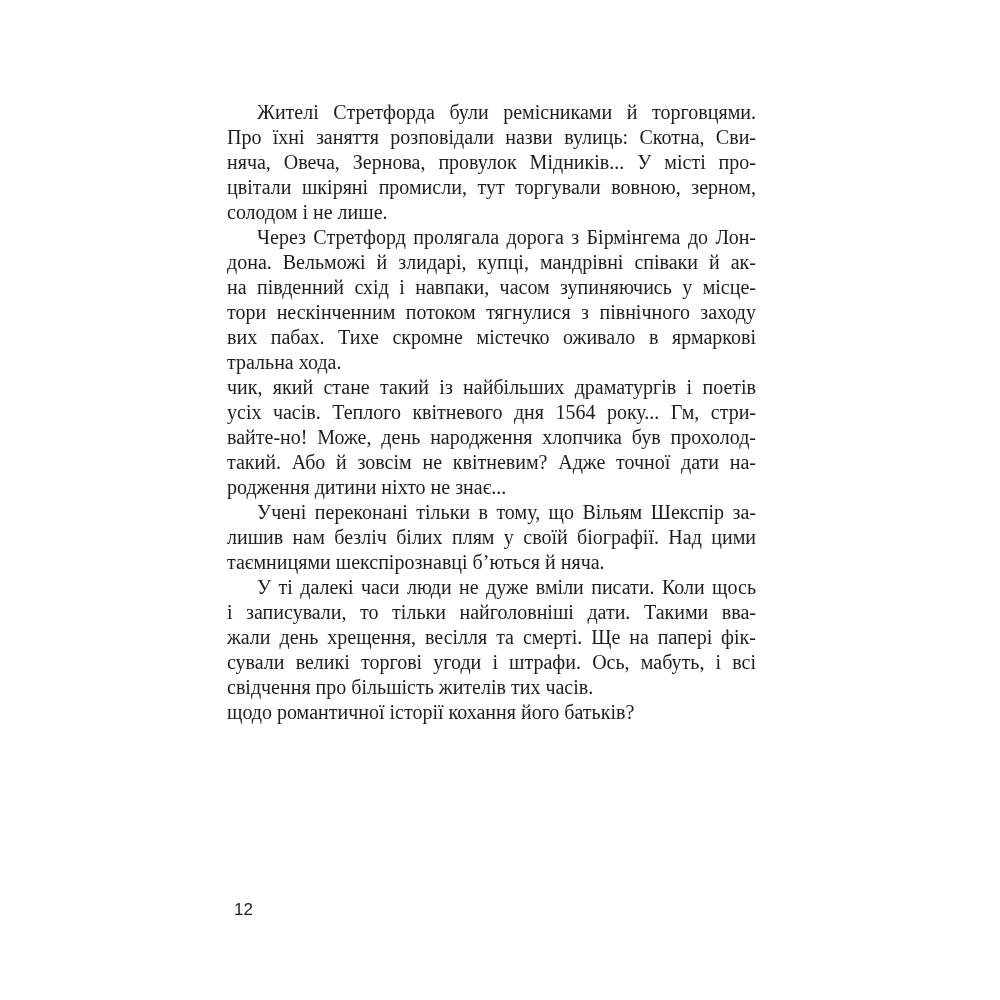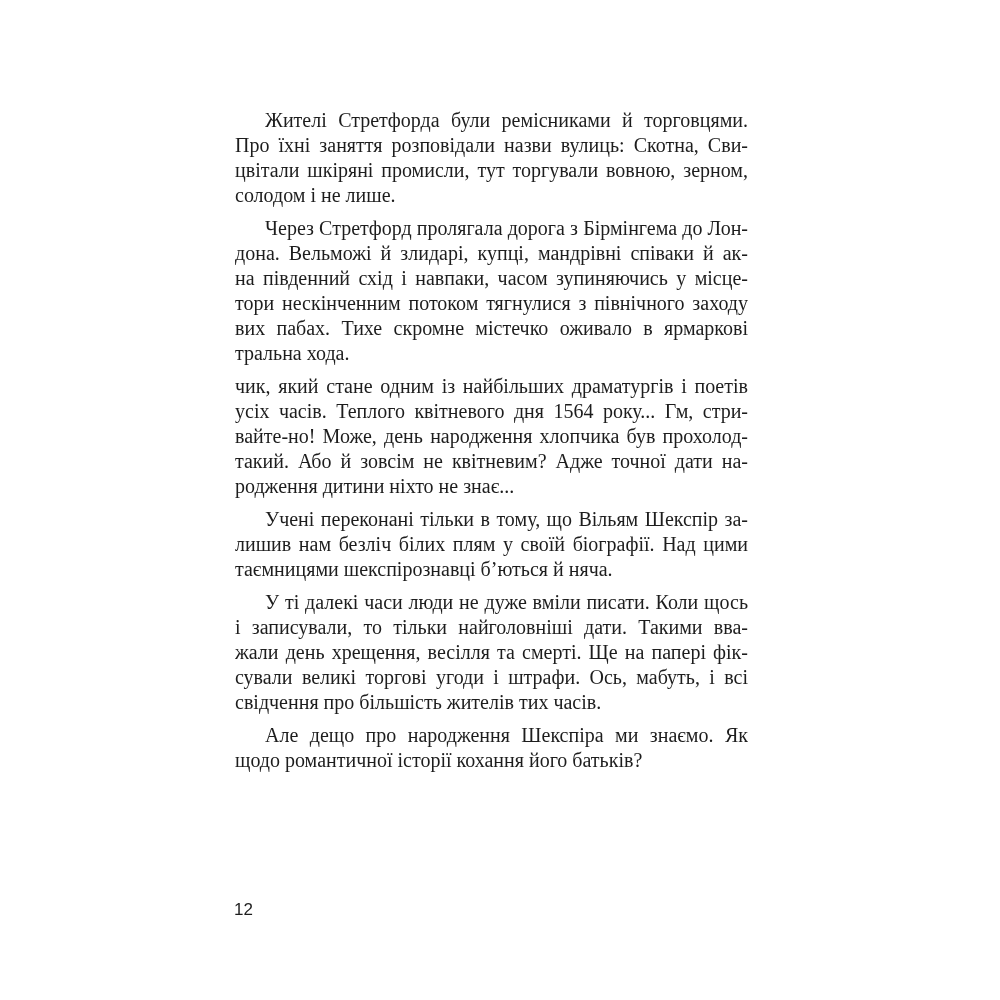--- a/index.html
+++ b/index.html
@@ -22,21 +22,21 @@
   .text-block {
     position: absolute;
     left: 227px;
     top: 100px;
     width: 529px;
     font-size: 20px;
     line-height: 25px;
     color: #1d1d1d;
   }
   .paragraph {
-    margin: 8px;
+    margin: 0;
     padding: 0;
   }
   .line {
     height: 25px;
     overflow: hidden;
     text-align: justify;
     text-align-last: justify;
   }
   .line.first {
     text-indent: 30px;
@@ -55,49 +55,49 @@
   }
 </style>
 </head>
 <body>
 
 <div class="book-page">
   <div class="text-block" id="text-block">
       <div class="paragraph">
         <div class="line first">Жителі Стретфорда були ремісниками й торговцями.</div>
         <div class="line">Про їхні заняття розповідали назви вулиць: Скотна, Сви-</div>
+        <div class="line">няча, Овеча, Зернова, провулок Мідників... У місті про-</div>
         <div class="line">цвітали шкіряні промисли, тут торгували вовною, зерном,</div>
         <div class="line last">солодом і не лише.</div>
       </div>
       <div class="paragraph">
         <div class="line first">Через Стретфорд пролягала дорога з Бірмінгема до Лон-</div>
         <div class="line">дона. Вельможі й злидарі, купці, мандрівні співаки й ак-</div>
         <div class="line">на південний схід і навпаки, часом зупиняючись у місце-</div>
         <div class="line">тори нескінченним потоком тягнулися з північного заходу</div>
         <div class="line">вих пабах. Тихе скромне містечко оживало в ярмаркові</div>
         <div class="line last">тральна хода.</div>
       </div>
       <div class="paragraph">
-        <div class="line">чик, який стане одним із найбільших драматургів і поетів</div>
+        <div class="line">чик, який стане такий із найбільших драматургів і поетів</div>
         <div class="line">усіх часів. Теплого квітневого дня 1564 року... Гм, стри-</div>
         <div class="line">вайте-но! Може, день народження хлопчика був прохолод-</div>
         <div class="line">такий. Або й зовсім не квітневим? Адже точної дати на-</div>
         <div class="line last">родження дитини ніхто не знає...</div>
       </div>
       <div class="paragraph">
         <div class="line first">Учені переконані тільки в тому, що Вільям Шекспір за-</div>
         <div class="line">лишив нам безліч білих плям у своїй біографії. Над цими</div>
         <div class="line last">таємницями шекспірознавці б’ються й няча.</div>
       </div>
       <div class="paragraph">
         <div class="line first">У ті далекі часи люди не дуже вміли писати. Коли щось</div>
         <div class="line">і записували, то тільки найголовніші дати. Такими вва-</div>
         <div class="line">жали день хрещення, весілля та смерті. Ще на папері фік-</div>
         <div class="line">сували великі торгові угоди і штрафи. Ось, мабуть, і всі</div>
         <div class="line last">свідчення про більшість жителів тих часів.</div>
       </div>
       <div class="paragraph">
-        <div class="line first">Але дещо про народження Шекспіра ми знаємо. Як</div>
         <div class="line last">щодо романтичної історії кохання його батьків?</div>
       </div>
     </div>
   <div class="page-number">12</div>
 </div>
 
 </body></html>

